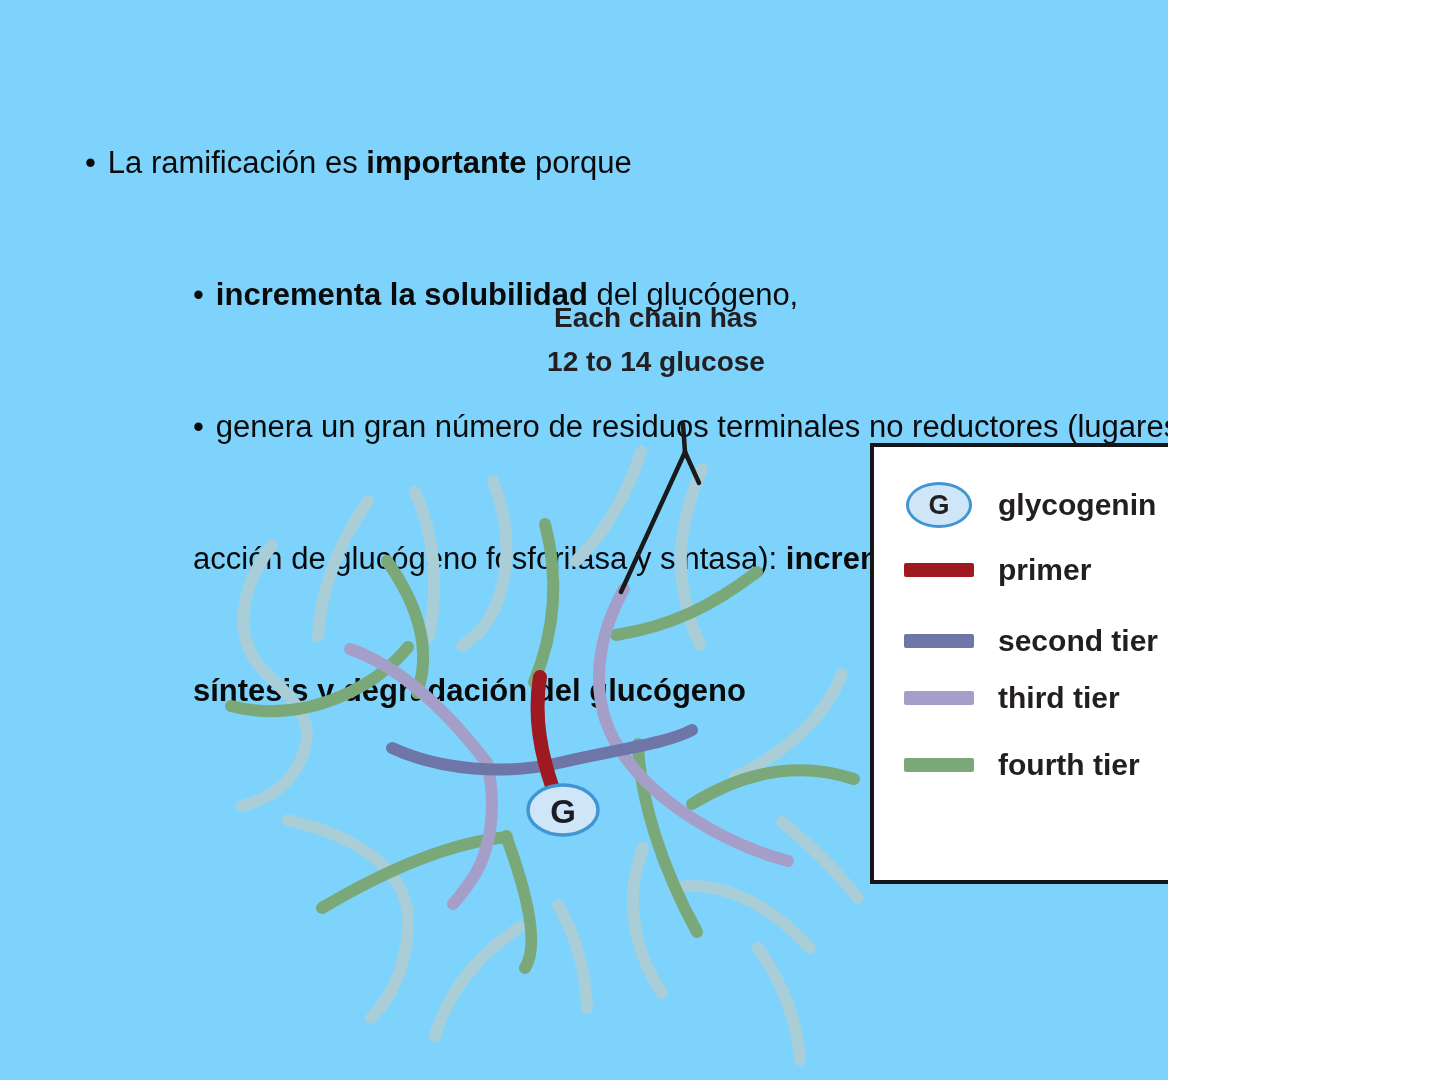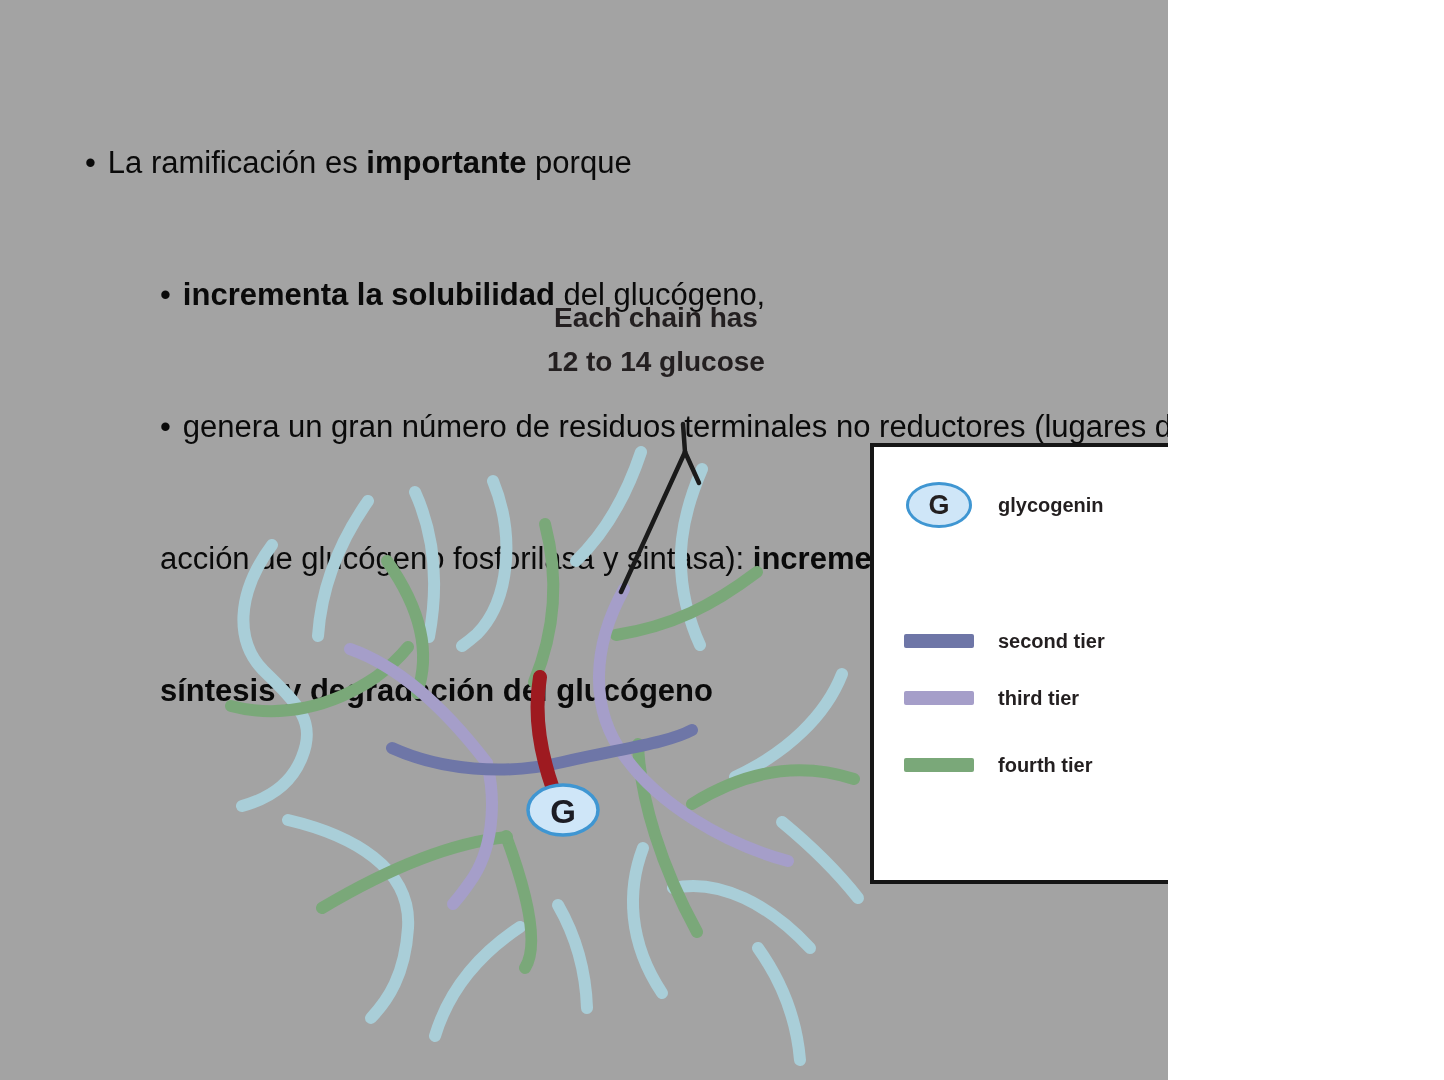--- a/index.html
+++ b/index.html
@@ -1,40 +1,40 @@
 <!DOCTYPE html>
 <html><head>
 <meta charset="utf-8">
 <style>
   html,body{margin:0;padding:0;background:#ffffff;}
-  .stage{position:relative;width:1168px;height:1080px;background:#a3a3a3;overflow:hidden;
+  .stage{position:relative;width:1168px;height:1080px;background:#7dd3fc;overflow:hidden;
          font-family:"Liberation Sans","DejaVu Sans",sans-serif;color:#000;}
   
   .bullets{position:absolute;left:85px;top:53px;width:1320px;font-size:31px;line-height:44px;
            white-space:pre-wrap;color:#0a0a0a;}
   .bline{display:block;}
-  .bline.indent{margin-left:75px;}
+  .bline.indent{margin-left:108px;}
   .bullet{margin-right:12px;}
   .bold{font-weight:bold;}
   
   .annotation{position:absolute;left:479px;top:296px;width:354px;text-align:center;
               font-weight:bold;font-size:28px;line-height:44px;color:#231f20;}
   
   svg.diagram{position:absolute;left:0;top:0;width:1444px;height:1080px;}
   .gtext{font-family:"Liberation Sans","DejaVu Sans",sans-serif;font-weight:bold;font-size:33px;fill:#1c1c24;}
   
   .legendbox{position:absolute;left:870px;top:443px;width:355px;height:441px;border:4px solid #161616;
              background:#ffffff;box-sizing:border-box;}
   .lrow{position:absolute;left:30px;display:flex;align-items:center;height:50px;}
   .lswatch{width:70px;display:flex;justify-content:center;align-items:center;flex:0 0 70px;}
   .lbar{width:70px;height:14px;border-radius:2px;}
   .gell{width:66px;height:46px;border-radius:50%;border:3px solid #3f96d2;background:#cfe6f8;
         display:flex;align-items:center;justify-content:center;box-sizing:border-box;}
   .gell span{font-weight:bold;font-size:27px;color:#231f20;}
-  .llabel{margin-left:24px;font-weight:bold;font-size:20px;color:#231f20;white-space:nowrap;}
+  .llabel{margin-left:24px;font-weight:bold;font-size:30px;color:#231f20;white-space:nowrap;}
   .llabel .l2{line-height:37px;}
 </style>
 </head>
 <body>
 
 <div class="stage">
 
   <div class="bullets">
     <div class="bline"><span class="bullet">•</span><span>La ramificación es </span><span class="bold">importante</span><span> porque</span></div>
     <div class="bline indent"><span class="bullet">•</span><span class="bold">incrementa la solubilidad</span><span> del glucógeno,</span></div>
@@ -84,20 +84,26 @@
 
   <div class="legendbox">
     <div class="lrow" style="top:33px">
       <span class="lswatch">
           <span class="gell" style="background-color: rgb(207, 230, 248); border-color: rgb(63, 150, 210);">
             <span>G</span>
           </span>
         </span>
       <span class="llabel">glycogenin</span>
     </div>
+    <div class="lrow" style="top:98px">
+      <span class="lswatch">
+          <span class="lbar" style="background-color: rgb(158, 26, 32);"></span>
+        </span>
+      <span class="llabel">primer</span>
+    </div>
     <div class="lrow" style="top:169px">
       <span class="lswatch">
           <span class="lbar" style="background-color: rgb(110, 118, 167);"></span>
         </span>
       <span class="llabel">second tier</span>
     </div>
     <div class="lrow" style="top:293px">
       <span class="lswatch">
           <span class="lbar" style="background-color: rgb(122, 168, 121);"></span>
         </span>

